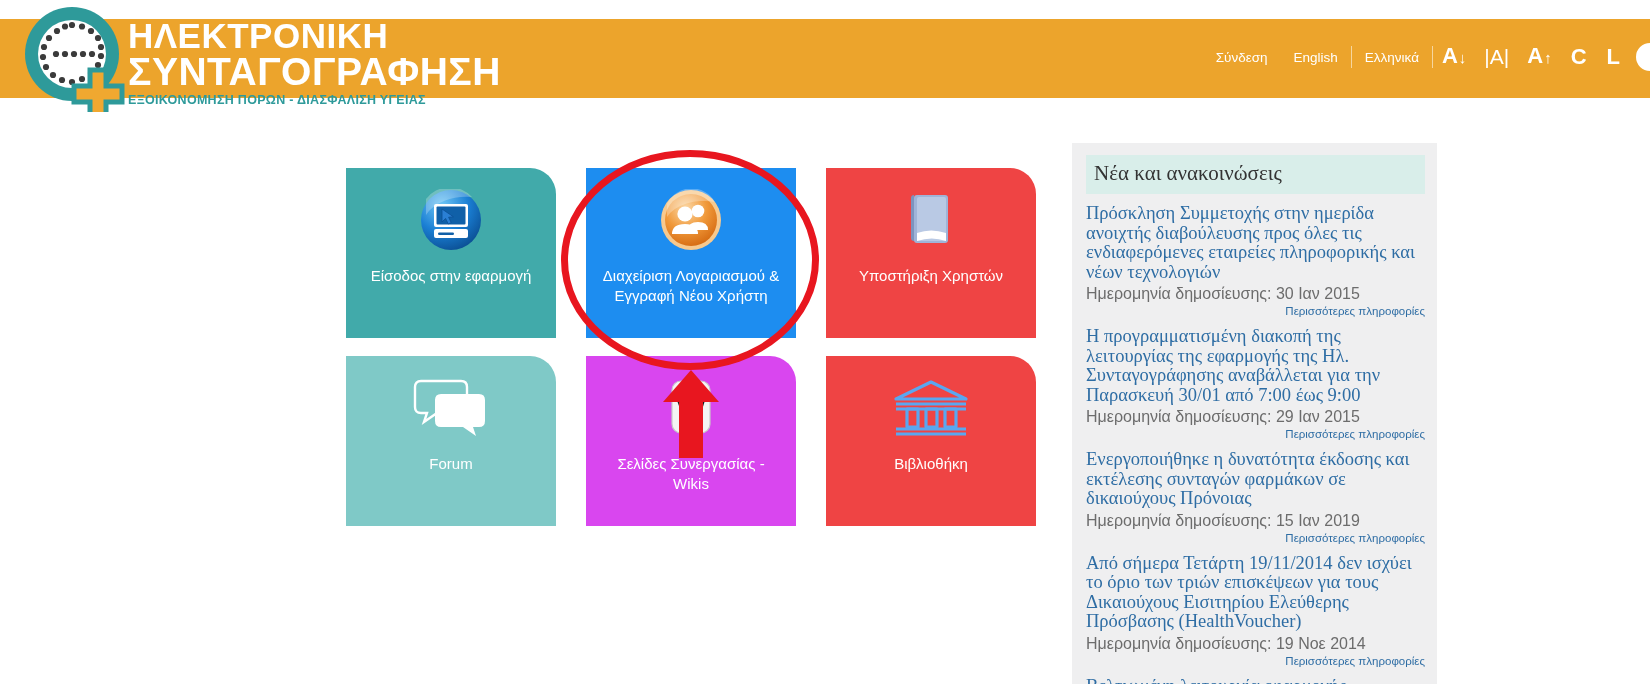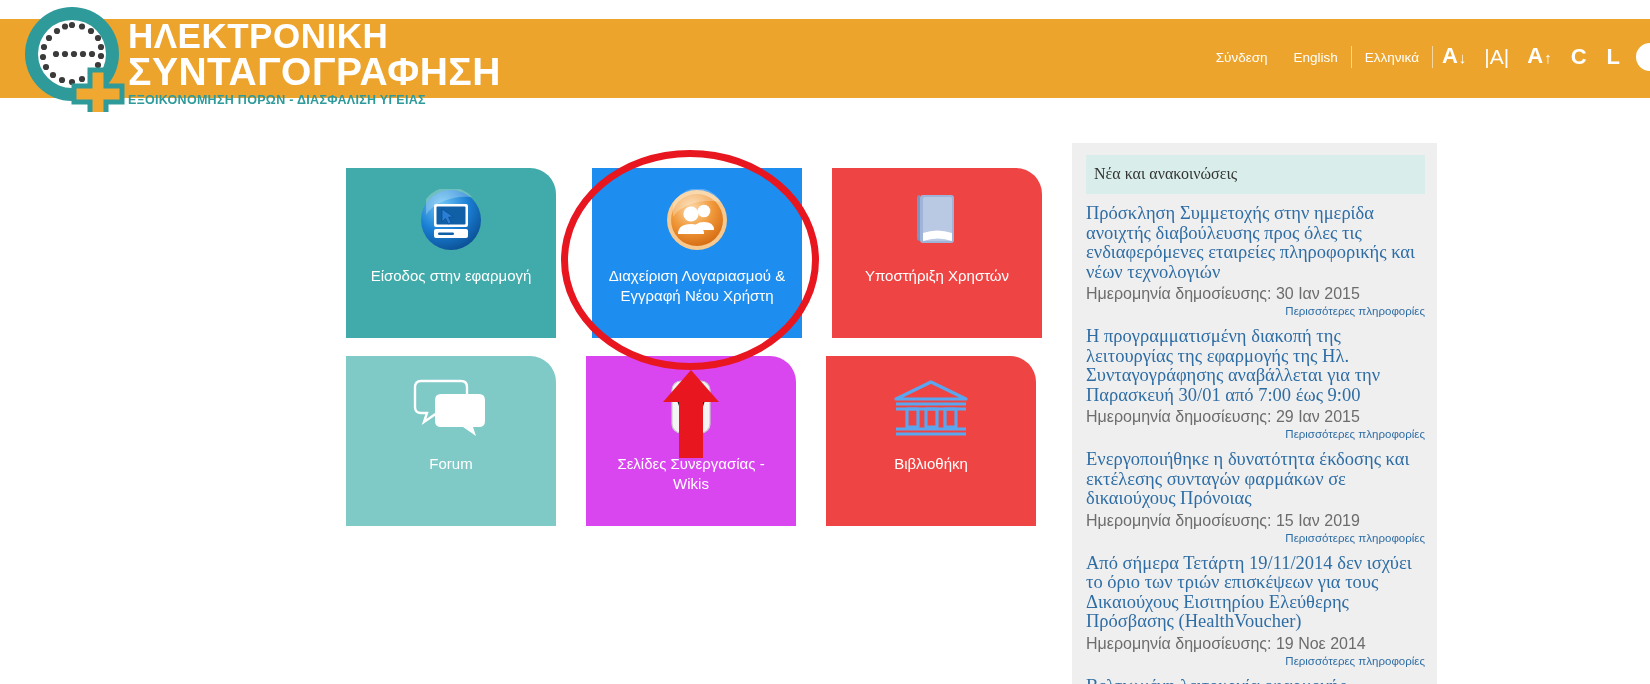--- a/index.html
+++ b/index.html
@@ -140,21 +140,21 @@
     border-radius: 0 26px 0 0;
     display: flex;
     flex-direction: column;
     align-items: center;
     justify-content: flex-start;
     cursor: pointer;
     overflow: hidden;
   }
   .tile.teal   { background: #41aaaa; }
   .tile.teal2  { background: #7fc9c7; }
-  .tile.blue   { background: #1d8df0; border-radius: 0; margin-left: 6px; }
+  .tile.blue   { background: #1d8df0; border-radius: 0; }
   .tile.blue2  { background: #d946ef; }
   .tile.orange { background: #ef4444; }
   .tile-icon {
     height: 92px;
     display: flex;
     align-items: center;
     justify-content: center;
     margin-top: 6px;
   }
   .tile-label {
@@ -172,21 +172,21 @@
     left: 1072px; top: 143px;
     width: 365px;
     min-height: 541px;
     background: #efeff0;
     padding: 12px 12px 0 14px;
   }
   .news-head {
     background: #d9eeea;
     color: #333333;
     font-family: "Liberation Serif", serif;
-    font-size: 16px;
+    font-size: 21px;
     line-height: 33px;
     padding: 2px 8px 4px 8px;
     margin-bottom: 10px;
   }
   .news-item { margin-bottom: 2px; }
   .news-title {
     font-family: "Liberation Serif", serif;
     color: #2e6da4;
     font-size: 18.5px;
     line-height: 19.5px;

